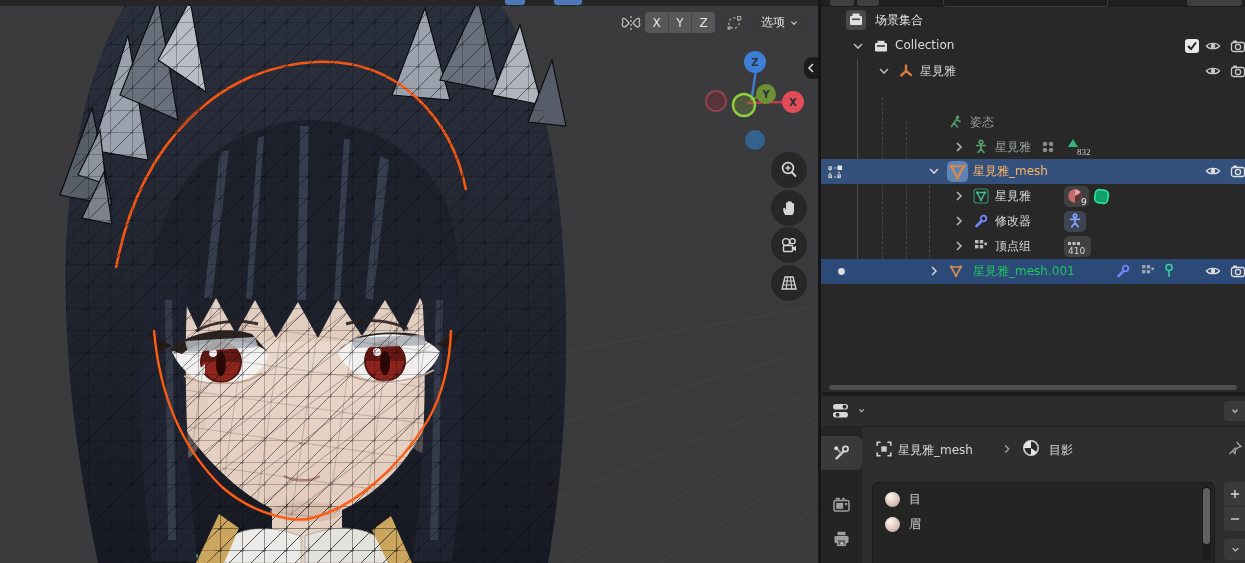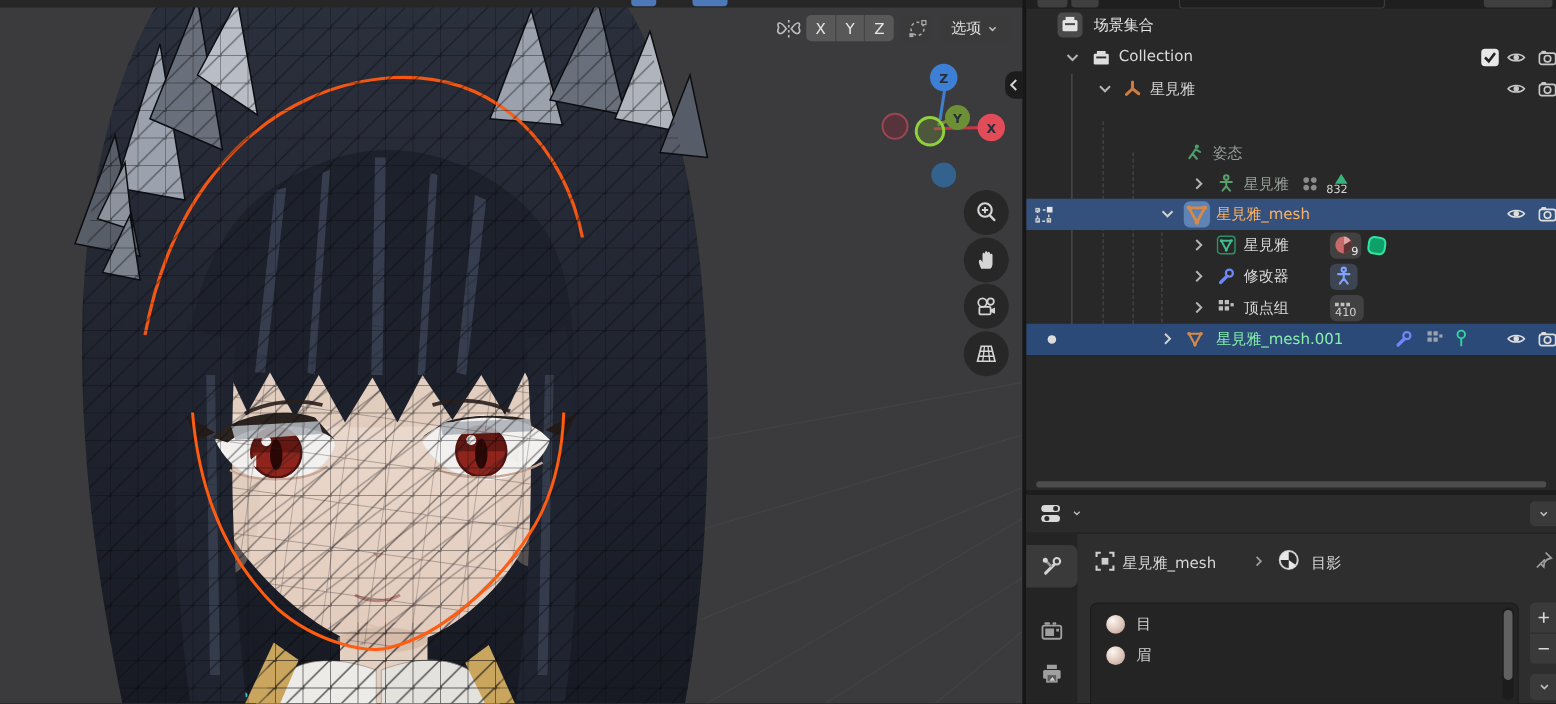--- a/index.html
+++ b/index.html
@@ -376,21 +376,21 @@
             <circle cx="5" cy="5" r="2.3"></circle>
             <circle cx="11" cy="5" r="2.3"></circle>
             <circle cx="5" cy="11" r="2.3"></circle>
             <circle cx="11" cy="11" r="2.3"></circle>
           </g>
           <circle cx="8" cy="8" r="2" fill="#282828"></circle>
         </svg>
       <svg class="abs" style="left:246px;top:3px;width:12px;height:10px;" viewBox="0 0 12 10">
           <path d="M1 9 L6 1 L11 9 Z" fill="#35b57a"></path>
         </svg>
-      <span class="cnt" style="left:240px;top:12px;">832</span>
+      <span class="cnt" style="left:256px;top:12px;font-family:Liberation Serif, serif;">832</span>
     </div>
 
     <div class="o-row sel" style="top:159px;">
       <span class="abs" style="left:6px;top:4px;width:17px;height:17px;">
         <svg width="17" height="17" viewBox="0 0 17 17">
             <rect x="3" y="5" width="9" height="9" fill="none" stroke="#cfcfcf" stroke-width="1.2" stroke-dasharray="2.2 2"></rect>
             <rect x="10.5" y="2.5" width="4.5" height="4.5" fill="#e4e4e4"></rect>
             <rect x="1.8" y="3.8" width="2.6" height="2.6" fill="none" stroke="#cfcfcf" stroke-width="1"></rect>
             <rect x="1.8" y="12" width="2.6" height="2.6" fill="none" stroke="#cfcfcf" stroke-width="1"></rect>
             <rect x="10.8" y="12" width="2.6" height="2.6" fill="none" stroke="#cfcfcf" stroke-width="1"></rect>
@@ -501,21 +501,21 @@
         </svg>
       <svg class="chev" style="left:106px;" viewBox="0 0 14 14">
           <path d="M5 3 L9 7 L5 11" fill="none" stroke="#d0d0d0" stroke-width="1.6"></path>
         </svg>
       <svg class="icon16" style="left:127px;" viewBox="0 0 16 16">
           <path d="M3.2 4 H12.8 L8 12.8 Z" fill="none" stroke="#d78a47" stroke-width="1.7"></path>
           <circle cx="3.2" cy="4" r="1.4" fill="#d78a47"></circle>
           <circle cx="12.8" cy="4" r="1.4" fill="#d78a47"></circle>
           <circle cx="8" cy="12.8" r="1.4" fill="#d78a47"></circle>
         </svg>
-      <span class="o-label" style="left:152px;color:#86efac;">星見雅_mesh.001</span>
+      <span class="o-label" style="left:152px;color:#22c55e;">星見雅_mesh.001</span>
       <svg class="icon16" style="left:294px;" viewBox="0 0 16 16">
           <circle cx="10.5" cy="5.5" r="2.8" fill="none" stroke="#6f86f7" stroke-width="1.8"></circle>
           <line x1="3.5" y1="13" x2="8.6" y2="8" stroke="#6f86f7" stroke-width="2.6" stroke-linecap="round"></line>
         </svg>
       <svg class="icon16" style="left:319px;" viewBox="0 0 16 16">
           <g fill="#9aa2ac">
             <rect x="2" y="2" width="3.4" height="3.4"></rect>
             <rect x="2" y="7" width="3.4" height="3.4"></rect>
             <rect x="6.8" y="2" width="3.4" height="3.4"></rect>
             <rect x="6.8" y="7" width="3.4" height="3.4"></rect>

